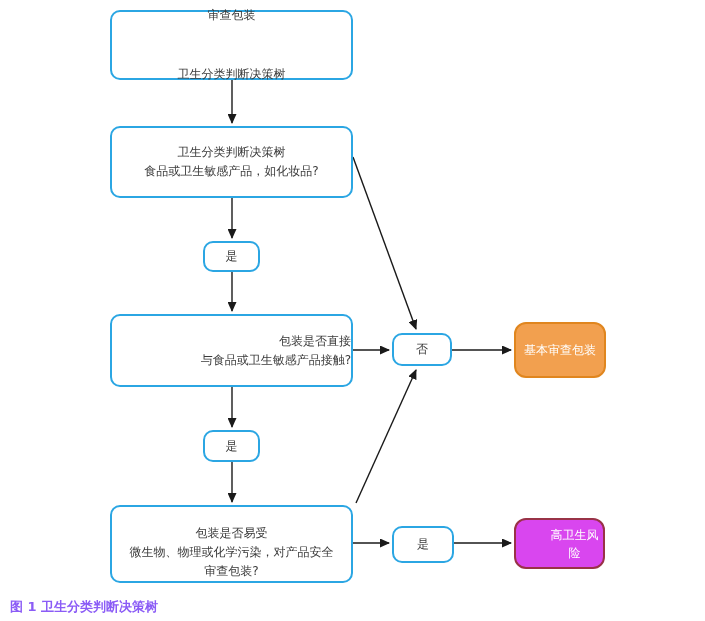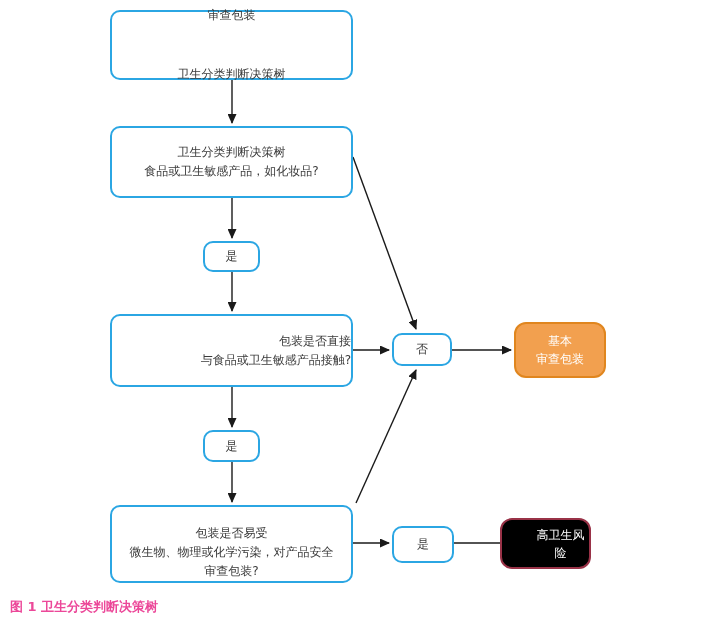--- a/index.html
+++ b/index.html
@@ -42,45 +42,44 @@
   .node-q-contact     { left: 110px; top: 314px; width: 243px; height: 73px; align-items: flex-end; }
   .node-yes-2         { left: 203px; top: 430px; width: 57px;  height: 32px; }
   .node-q-contam      { left: 110px; top: 505px; width: 243px; height: 78px; justify-content: flex-end; }
   .node-no            { left: 392px; top: 333px; width: 60px;  height: 33px; }
   .node-yes-3         { left: 392px; top: 526px; width: 62px;  height: 37px; }
   .terminal {
     position: absolute;
     box-sizing: border-box;
     border-radius: 12px;
     display: flex;
-    flex-direction: column;
     align-items: center;
     justify-content: center;
     text-align: center;
     font-size: 12px;
     line-height: 18px;
     color: #ffffff;
   }
   .node-basic {
     left: 514px; top: 322px; width: 92px; height: 56px;
     background: #F2A04F;
     border: 2px solid #E0861F;
   }
   .node-high {
-    left: 500px; top: 518px; width: 91px; height: 51px;
-    background: #000000;
+    left: 514px; top: 518px; width: 91px; height: 51px;
+    background: #d946ef;
     border: 2px solid #993247;
     padding-left: 30px;
   }
   .caption {
     position: absolute;
     left: 10px; top: 598px;
     font-size: 13px;
     font-weight: bold;
-    color: #ec4899;
+    color: #8b5cf6;
     white-space: nowrap;
   }
   .line { stroke: #1a1a1a; stroke-width: 1.4; fill: none; }
 </style>
 </head>
 <body>
 
 <div class="canvas">
 
   <svg class="arrows" viewBox="0 0 705 621" xmlns="http://www.w3.org/2000/svg">

